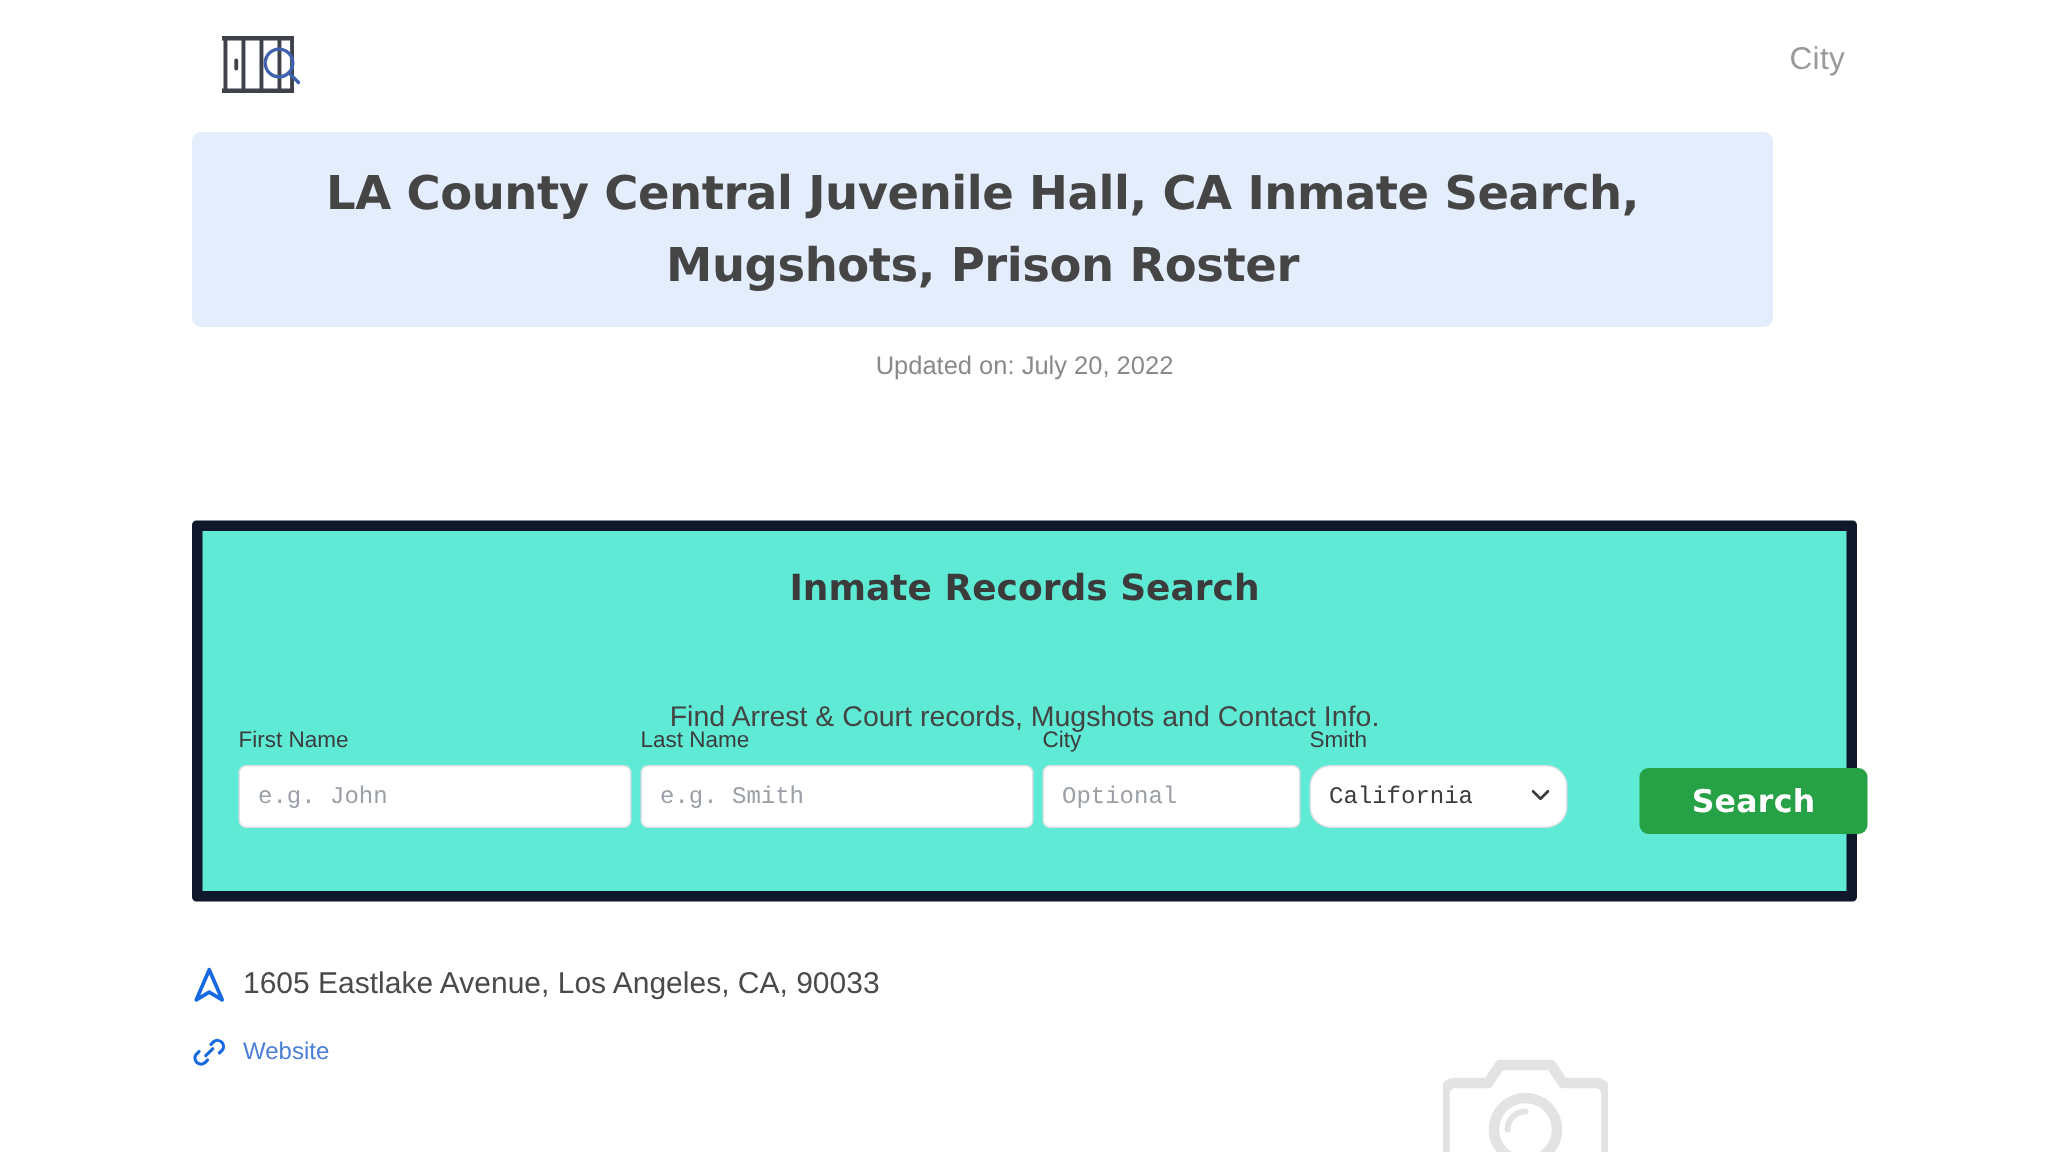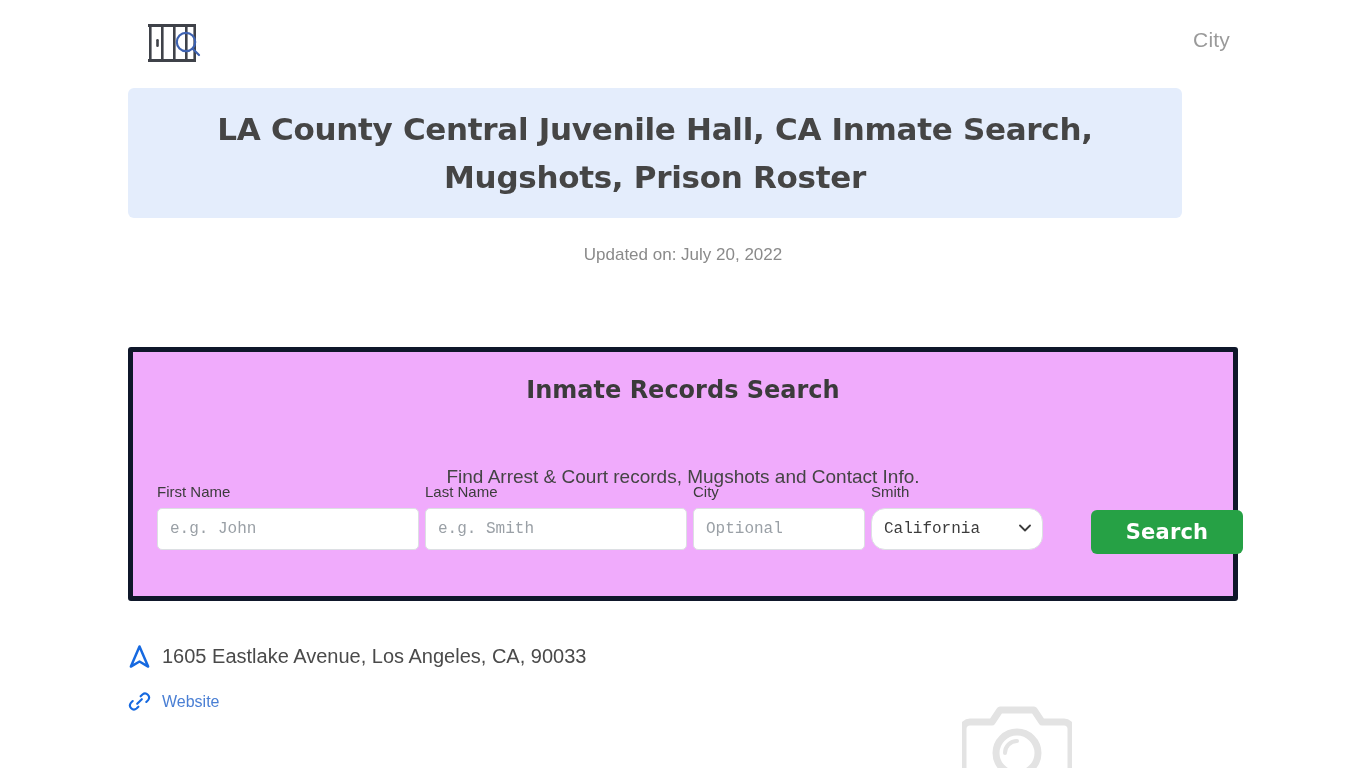--- a/index.html
+++ b/index.html
@@ -67,37 +67,37 @@
     color: #454545;
     text-align: center;
     letter-spacing: -0.3px;
     max-width: 1000px;
     font-family: "DejaVu Sans", sans-serif;
   }
 
   .updated-on {
     position: absolute;
     left: 0;
-    top: 245px;
+    top: 234px;
     width: 1366px;
     text-align: center;
     font-size: 17px;
     color: #8a8a8a;
     font-family: "Liberation Sans", sans-serif;
   }
 
   
   .search-card {
     position: absolute;
     left: 128px;
     top: 347px;
     width: 1110px;
     height: 254px;
-    background: #f0abfc;
-    border: 5px solid #0f172a;
+    background: #5eead4;
+    border: 7px solid #0f172a;
     border-radius: 3px;
   }
   .card-title {
     position: absolute;
     left: 0; top: 24px;
     width: 100%;
     text-align: center;
     font-size: 24px;
     font-weight: bold;
     color: #3b3b3b;

